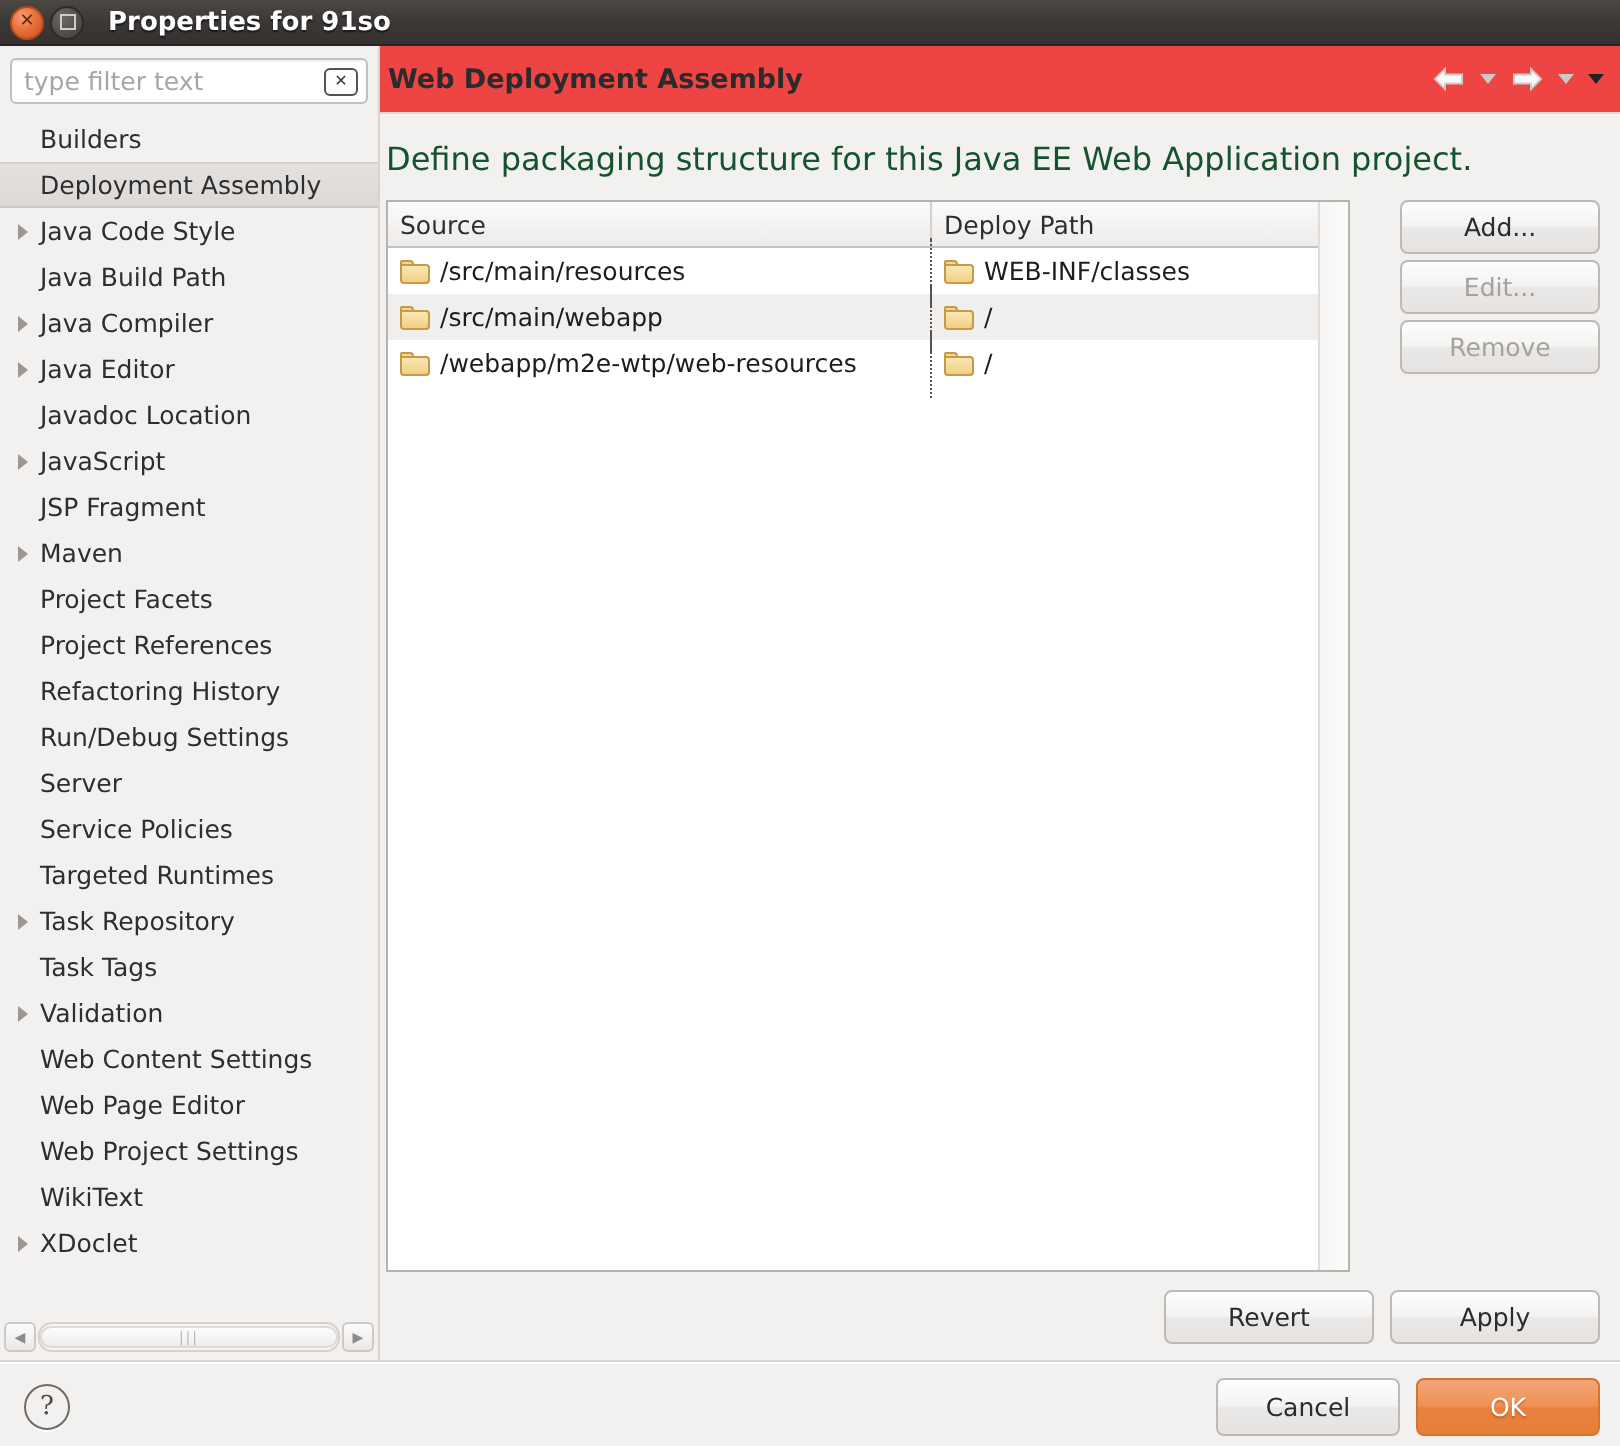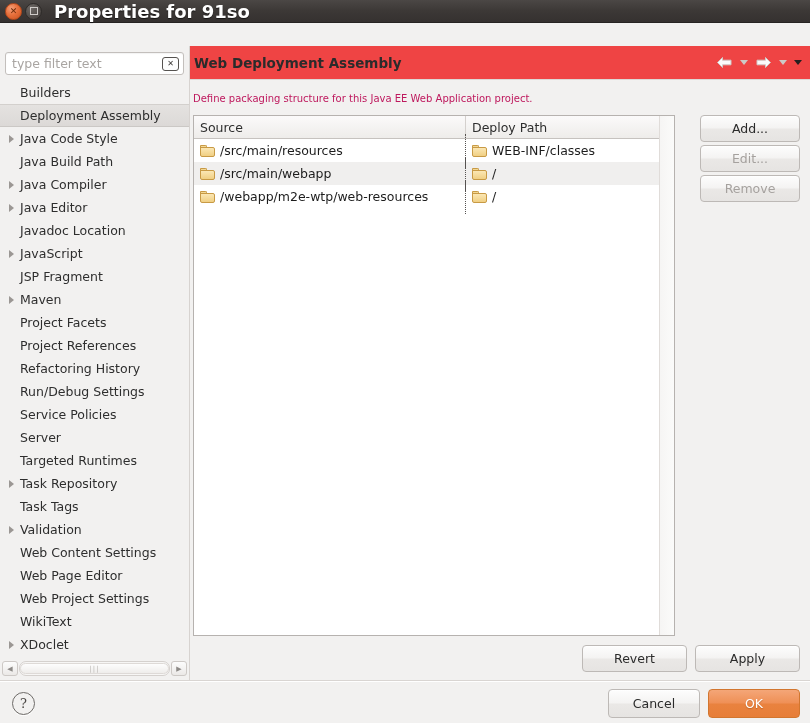--- a/index.html
+++ b/index.html
@@ -40,36 +40,35 @@
     border: 1px solid #2e2b29;
     color: #d6d2cf;
   }
   .wbtn-max .sq {
     width: 6px; height: 6px;
     border: 1px solid #cfcbc8;
   }
   .title-text {
     color: #ffffff;
     font-weight: bold;
-    font-size: 18px;
+    font-size: 13px;
     margin-left: 12px;
     text-shadow: 0 1px 1px rgba(0,0,0,.6);
   }
 
   
   .dialog {
     height: 701px;
     display: flex; flex-direction: column;
     background: #f2f1f0;
   }
   .dialog-main {
     flex: 1;
     display: flex;
     min-height: 0;
-    margin-top: 23px;
   }
 
   
   .leftpane {
     width: 190px;
     display: flex; flex-direction: column;
     background: #f2f1f0;
     border-right: 1px solid #d7d3d0;
     box-sizing: border-box;
   }
@@ -201,22 +200,22 @@
   }
   .nav-caret.dark { border-top-color: #232020; }
 
   .page-body {
     flex: 1;
     display: flex; flex-direction: column;
     padding: 0 10px 0 3px;
     min-height: 0;
   }
   .page-desc {
-    font-size: 10px;
-    color: #be185d;
+    font-size: 16px;
+    color: #14532d;
     padding: 13px 0 11px 0;
   }
 
   .assembly-area {
     flex: 1;
     display: flex;
     min-height: 0;
     gap: 25px;
   }
 
@@ -445,25 +444,25 @@
           <div class="tree-item">
             <span class="twisty"></span>
             <span class="tree-label">Refactoring History</span>
           </div>
           <div class="tree-item">
             <span class="twisty"></span>
             <span class="tree-label">Run/Debug Settings</span>
           </div>
           <div class="tree-item">
             <span class="twisty"></span>
+            <span class="tree-label">Server</span>
+          </div>
+          <div class="tree-item">
+            <span class="twisty"></span>
             <span class="tree-label">Service Policies</span>
-          </div>
-          <div class="tree-item">
-            <span class="twisty"></span>
-            <span class="tree-label">Server</span>
           </div>
           <div class="tree-item">
             <span class="twisty"></span>
             <span class="tree-label">Targeted Runtimes</span>
           </div>
           <div class="tree-item">
             <span class="twisty">
               <span class="tri"></span>
             </span>
             <span class="tree-label">Task Repository</span>

